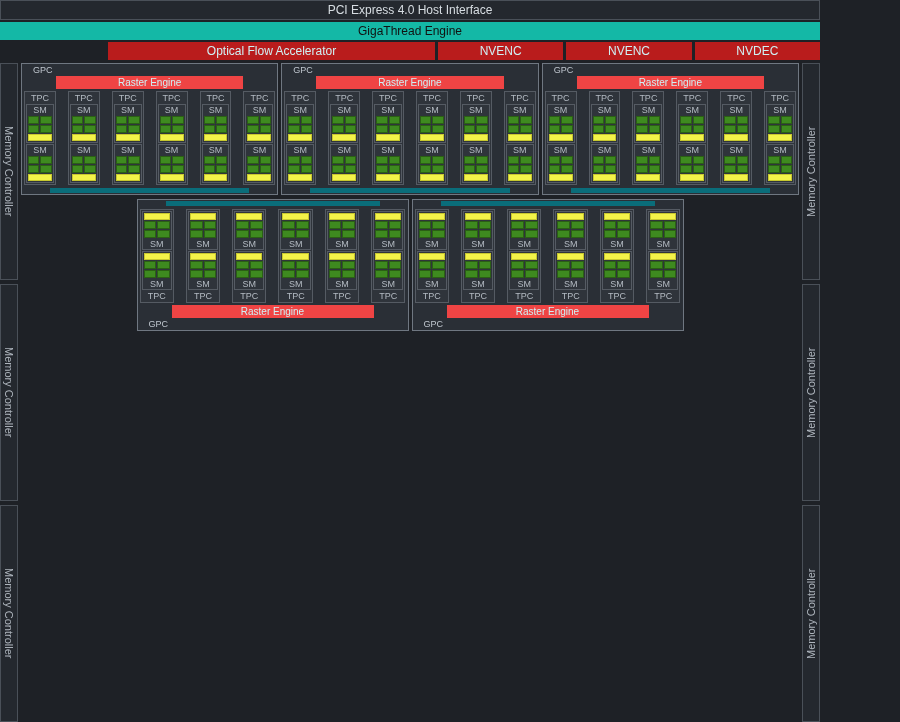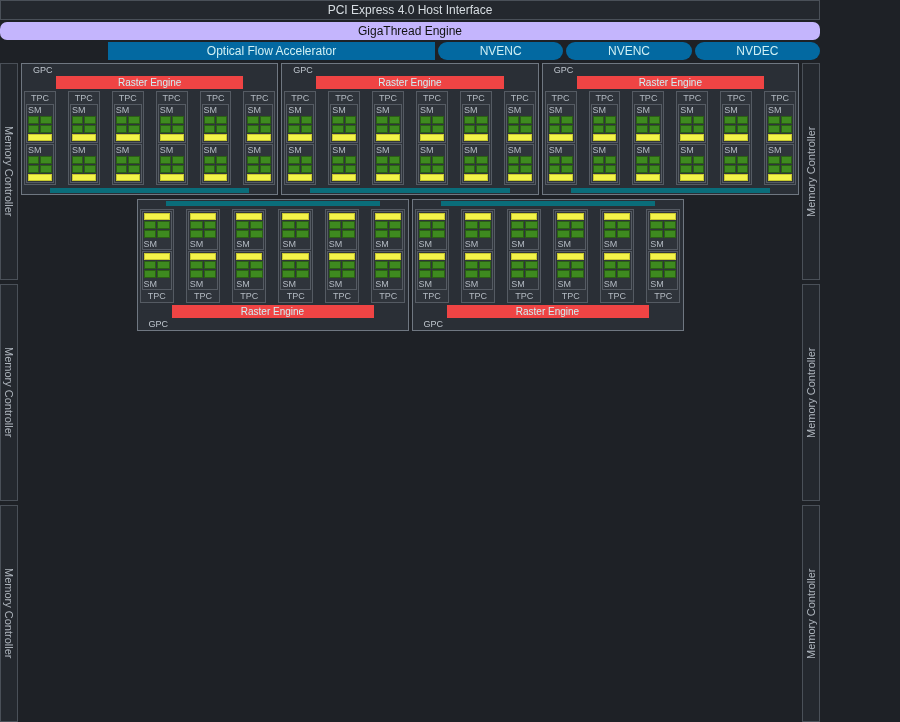--- a/index.html
+++ b/index.html
@@ -23,38 +23,37 @@
     padding: 2px 0;
     margin-bottom: 2px;
     font-size: 12px;
   }
   .pci {
     border: 1px solid #4a5058;
     background: #24282e;
     color: #d7dde2;
   }
   .giga {
-    background: #c4b5fd;
+    background: #14b8a6;
     color: #111;
-    border-radius: 7px;
   }
   .row-accel {
     display: flex;
     gap: 3px;
     margin-bottom: 3px;
   }
   .accel {
-    background: #0369a1;
+    background: #b91c1c;
     color: #d0f0f4;
     text-align: center;
     padding: 2px 0;
     font-size: 12px;
   }
   .ofa   { flex: 3; margin-left: 108px; }
-  .nvenc, .nvdec { flex: 1.15; border-radius: 9px; }
+  .nvenc, .nvdec { flex: 1.15; }
 
   .mainrow {
     display: flex;
     gap: 3px;
     flex: 1;
   }
   .memcol {
     width: 18px;
     display: flex;
     flex-direction: column;
@@ -143,21 +142,21 @@
   .sm {
     border: 1px solid #555b63;
     margin: 0 1px;
     display: flex;
     flex-direction: column;
     gap: 1px;
     padding: 0 1px 1px 1px;
   }
   .flip .sm { padding: 1px 1px 0 1px; }
   .sm-label {
-    text-align: left;
+    text-align: center;
     font-size: 9px;
     color: #b4bbc3;
   }
   .green-row { display: flex; gap: 1px; }
   .green-row span {
     flex: 1;
     height: 8px;
     background: #3e8a1f;
     border: 1px solid #2b5f15;
   }

